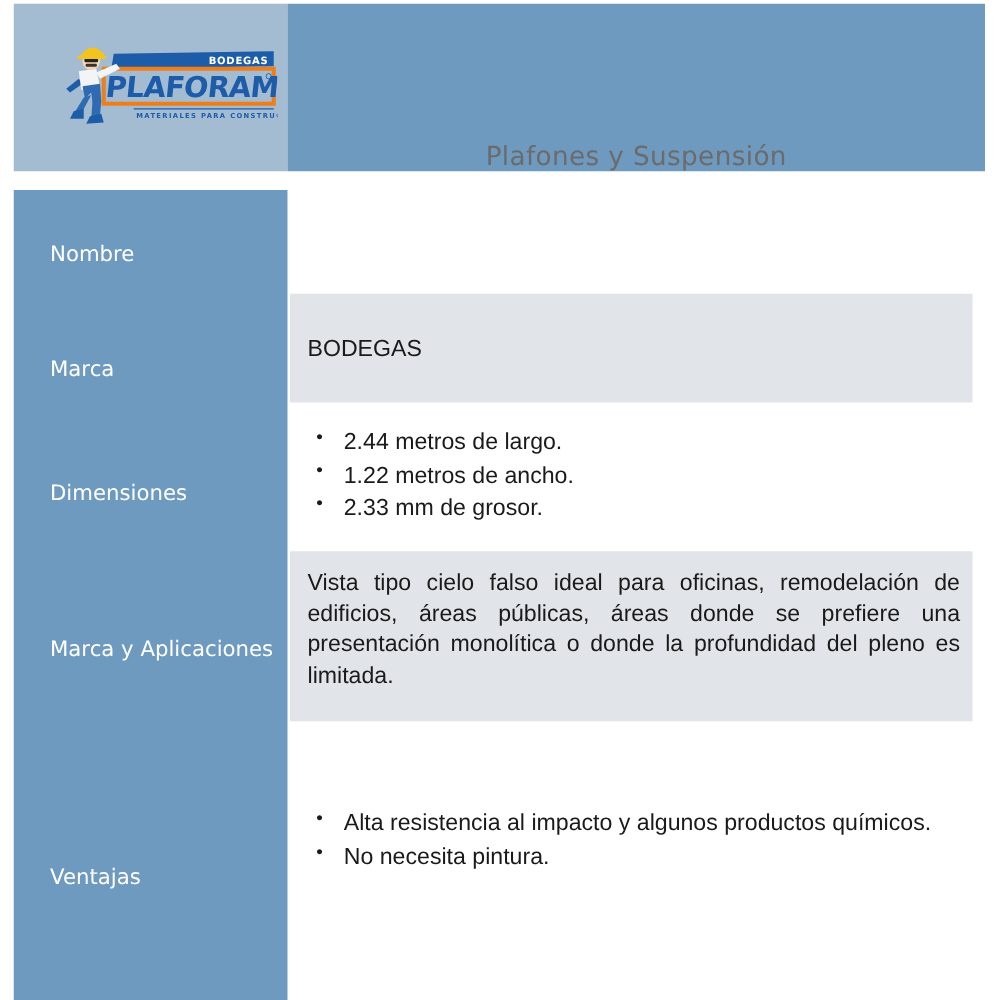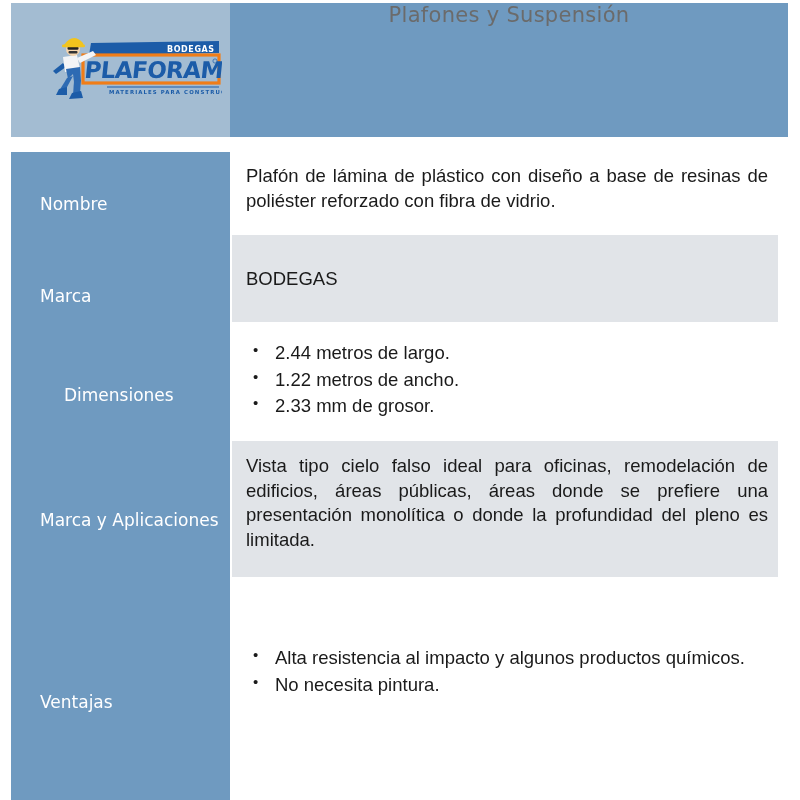--- a/index.html
+++ b/index.html
@@ -38,21 +38,21 @@
     background: #a3bcd2;
   }
   .title-cell {
     position: absolute;
     left: 219px;
     top: 0;
     width: 558px;
     height: 134px;
     background: #6f9ac0;
     display: flex;
-    align-items: flex-start;
+    align-items: flex-end;
     justify-content: center;
   }
   .title-text {
     color: #6b6b6b;
     font-size: 21px;
     letter-spacing: 0.3px;
     font-family: "DejaVu Sans", sans-serif;
     font-weight: 400;
   }
 
@@ -79,21 +79,21 @@
     position: absolute;
     left: 29px;
     color: #ffffff;
     font-size: 17px;
     font-family: "DejaVu Sans", sans-serif;
     font-weight: 400;
     white-space: nowrap;
   }
   .label-nombre      { top: 42px; }
   .label-marca       { top: 134px; }
-  .label-dimensiones { top: 233px; margin-left: 24px; }
+  .label-dimensiones { top: 233px; }
   .label-usos        { top: 358px; }
   .label-ventajas    { top: 540px; }
 
   
   .row {
     position: absolute;
     left: 232px;
     width: 546px;
     box-sizing: border-box;
     padding: 0 10px 0 14px;
@@ -205,25 +205,20 @@
   </div>
 
   <div class="label-col">
     <div class="label label-nombre">Nombre</div>
     <div class="label label-marca">Marca</div>
     <div class="label label-dimensiones">Dimensiones</div>
     <div class="label label-usos">Marca y Aplicaciones</div>
     <div class="label label-ventajas">Ventajas</div>
   </div>
 
-  <div class="row white row-nombre">
-    <div class="row-inner">
-      <p class="para">Plafón de lámina de plástico con diseño a base de resinas de poliéster reforzado con fibra de vidrio.</p>
-    </div>
-  </div>
 
   <div class="row gray row-marca">
     <div class="row-inner">
       <p class="para">BODEGAS</p>
     </div>
   </div>
 
   <div class="row white row-dim">
     <div class="row-inner">
       <ul class="bullets">

